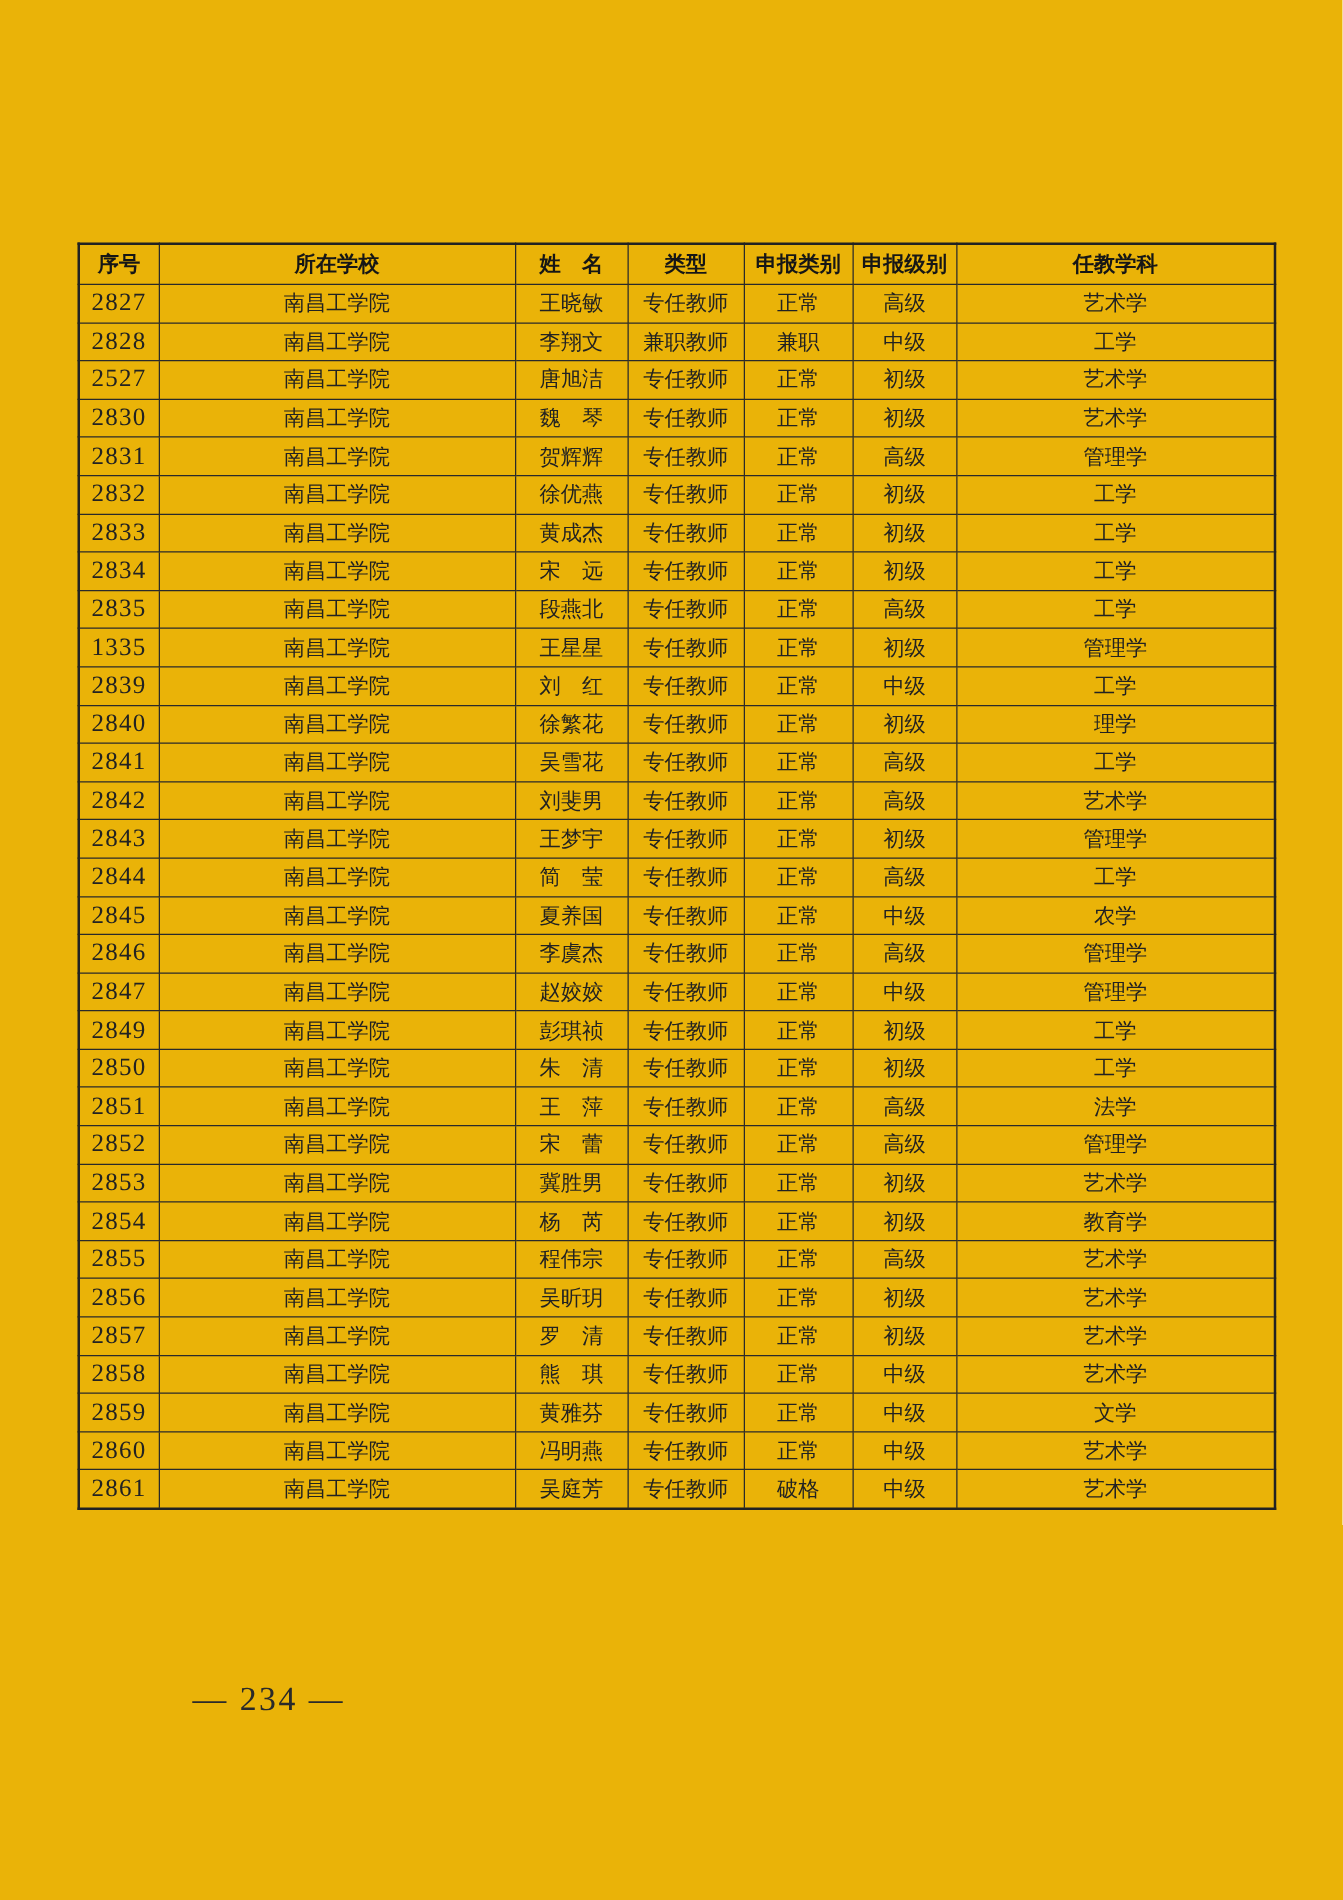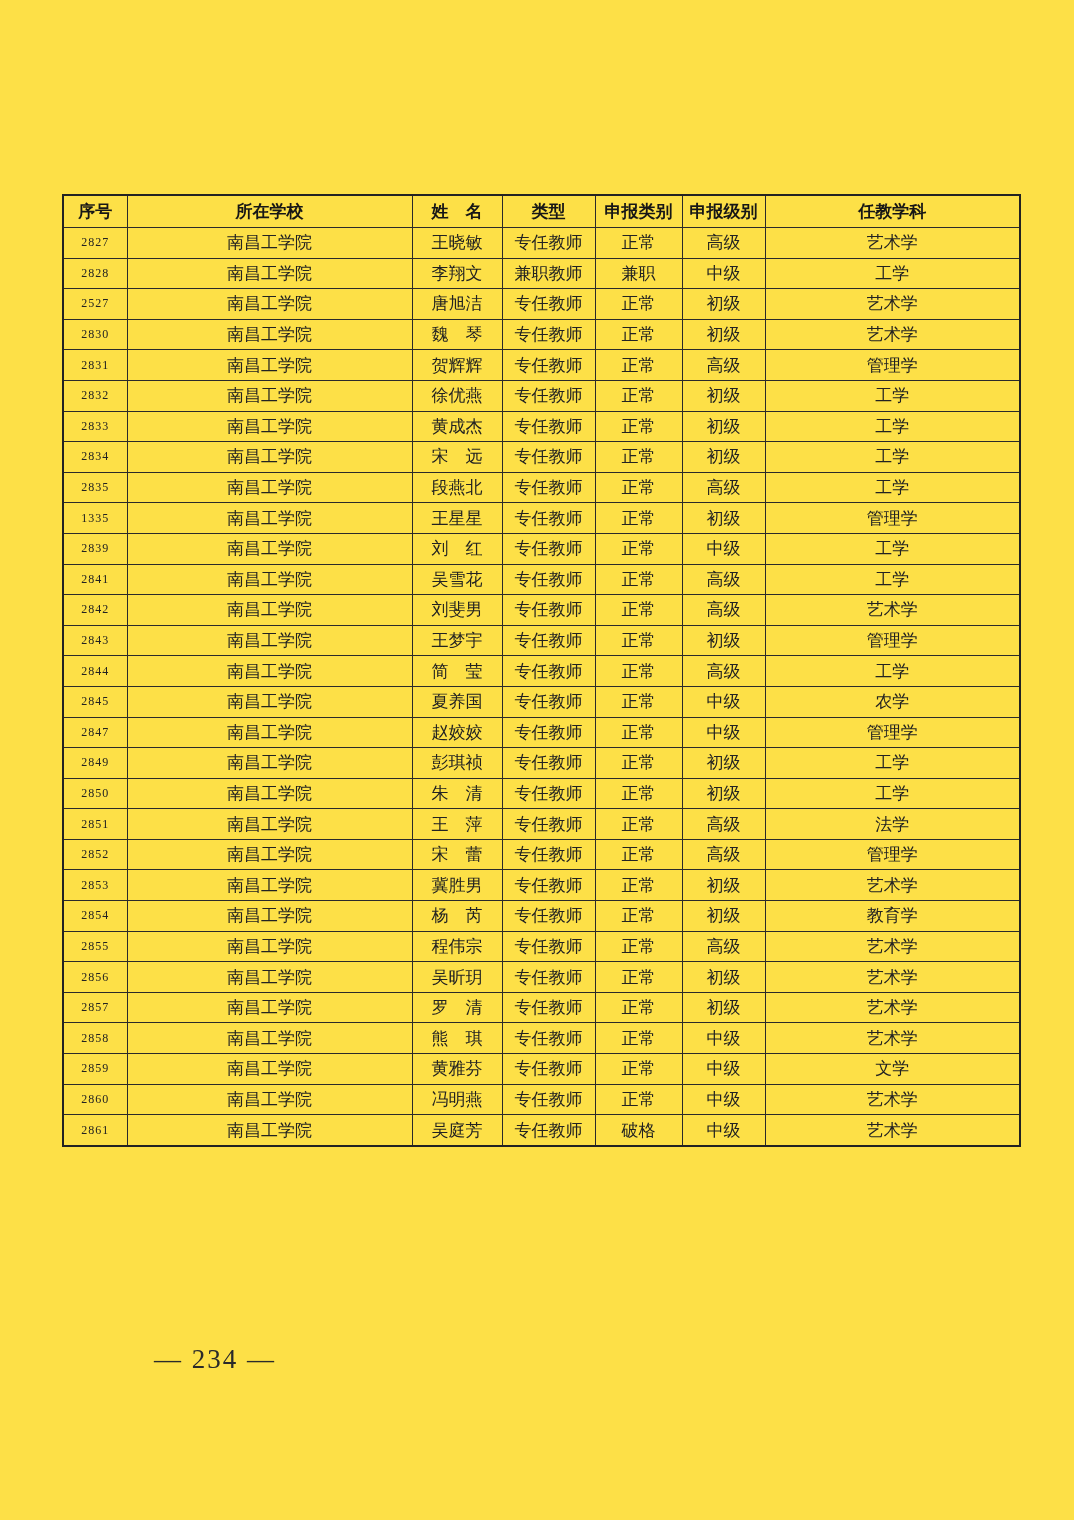--- a/index.html
+++ b/index.html
@@ -4,21 +4,21 @@
 <style>
   html, body {
     margin: 0;
     padding: 0;
     background: #ffffff;
   }
   .page {
     position: relative;
     width: 1074px;
     height: 1520px;
-    background: #fde047;
+    background: #eab308;
     overflow: hidden;
     font-family: "Liberation Serif", "DejaVu Serif", serif;
     color: #1f1f1f;
   }
   table.roster {
     position: absolute;
     left: 62px;
     top: 194px;
     width: 957px;
     border-collapse: collapse;
@@ -40,21 +40,21 @@
     font-size: 17px;
     color: #161616;
   }
   table.roster td {
     height: 29.6px;
     font-family: "Liberation Serif", "DejaVu Serif", serif;
     font-size: 17px;
     color: #222222;
   }
   table.roster td.cell-index {
-    font-size: 12px;
+    font-size: 20px;
     letter-spacing: 1px;
   }
   col.c0 { width: 64px; }
   col.c1 { width: 285px; }
   col.c2 { width: 90px; }
   col.c3 { width: 93px; }
   col.c4 { width: 87px; }
   col.c5 { width: 83px; }
   col.c6 { width: 255px; }
   .footer {
@@ -189,20 +189,29 @@
         <tr>
           <td class="cell-index">2839</td>
           <td class="cell-school">南昌工学院</td>
           <td class="cell-name">刘　红</td>
           <td class="cell-type">专任教师</td>
           <td class="cell-apply-category">正常</td>
           <td class="cell-apply-level">中级</td>
           <td class="cell-subject">工学</td>
         </tr>
         <tr>
+          <td class="cell-index">2840</td>
+          <td class="cell-school">南昌工学院</td>
+          <td class="cell-name">徐繁花</td>
+          <td class="cell-type">专任教师</td>
+          <td class="cell-apply-category">正常</td>
+          <td class="cell-apply-level">初级</td>
+          <td class="cell-subject">理学</td>
+        </tr>
+        <tr>
           <td class="cell-index">2841</td>
           <td class="cell-school">南昌工学院</td>
           <td class="cell-name">吴雪花</td>
           <td class="cell-type">专任教师</td>
           <td class="cell-apply-category">正常</td>
           <td class="cell-apply-level">高级</td>
           <td class="cell-subject">工学</td>
         </tr>
         <tr>
           <td class="cell-index">2842</td>
@@ -232,20 +241,29 @@
           <td class="cell-subject">工学</td>
         </tr>
         <tr>
           <td class="cell-index">2845</td>
           <td class="cell-school">南昌工学院</td>
           <td class="cell-name">夏养国</td>
           <td class="cell-type">专任教师</td>
           <td class="cell-apply-category">正常</td>
           <td class="cell-apply-level">中级</td>
           <td class="cell-subject">农学</td>
+        </tr>
+        <tr>
+          <td class="cell-index">2846</td>
+          <td class="cell-school">南昌工学院</td>
+          <td class="cell-name">李虞杰</td>
+          <td class="cell-type">专任教师</td>
+          <td class="cell-apply-category">正常</td>
+          <td class="cell-apply-level">高级</td>
+          <td class="cell-subject">管理学</td>
         </tr>
         <tr>
           <td class="cell-index">2847</td>
           <td class="cell-school">南昌工学院</td>
           <td class="cell-name">赵姣姣</td>
           <td class="cell-type">专任教师</td>
           <td class="cell-apply-category">正常</td>
           <td class="cell-apply-level">中级</td>
           <td class="cell-subject">管理学</td>
         </tr>

